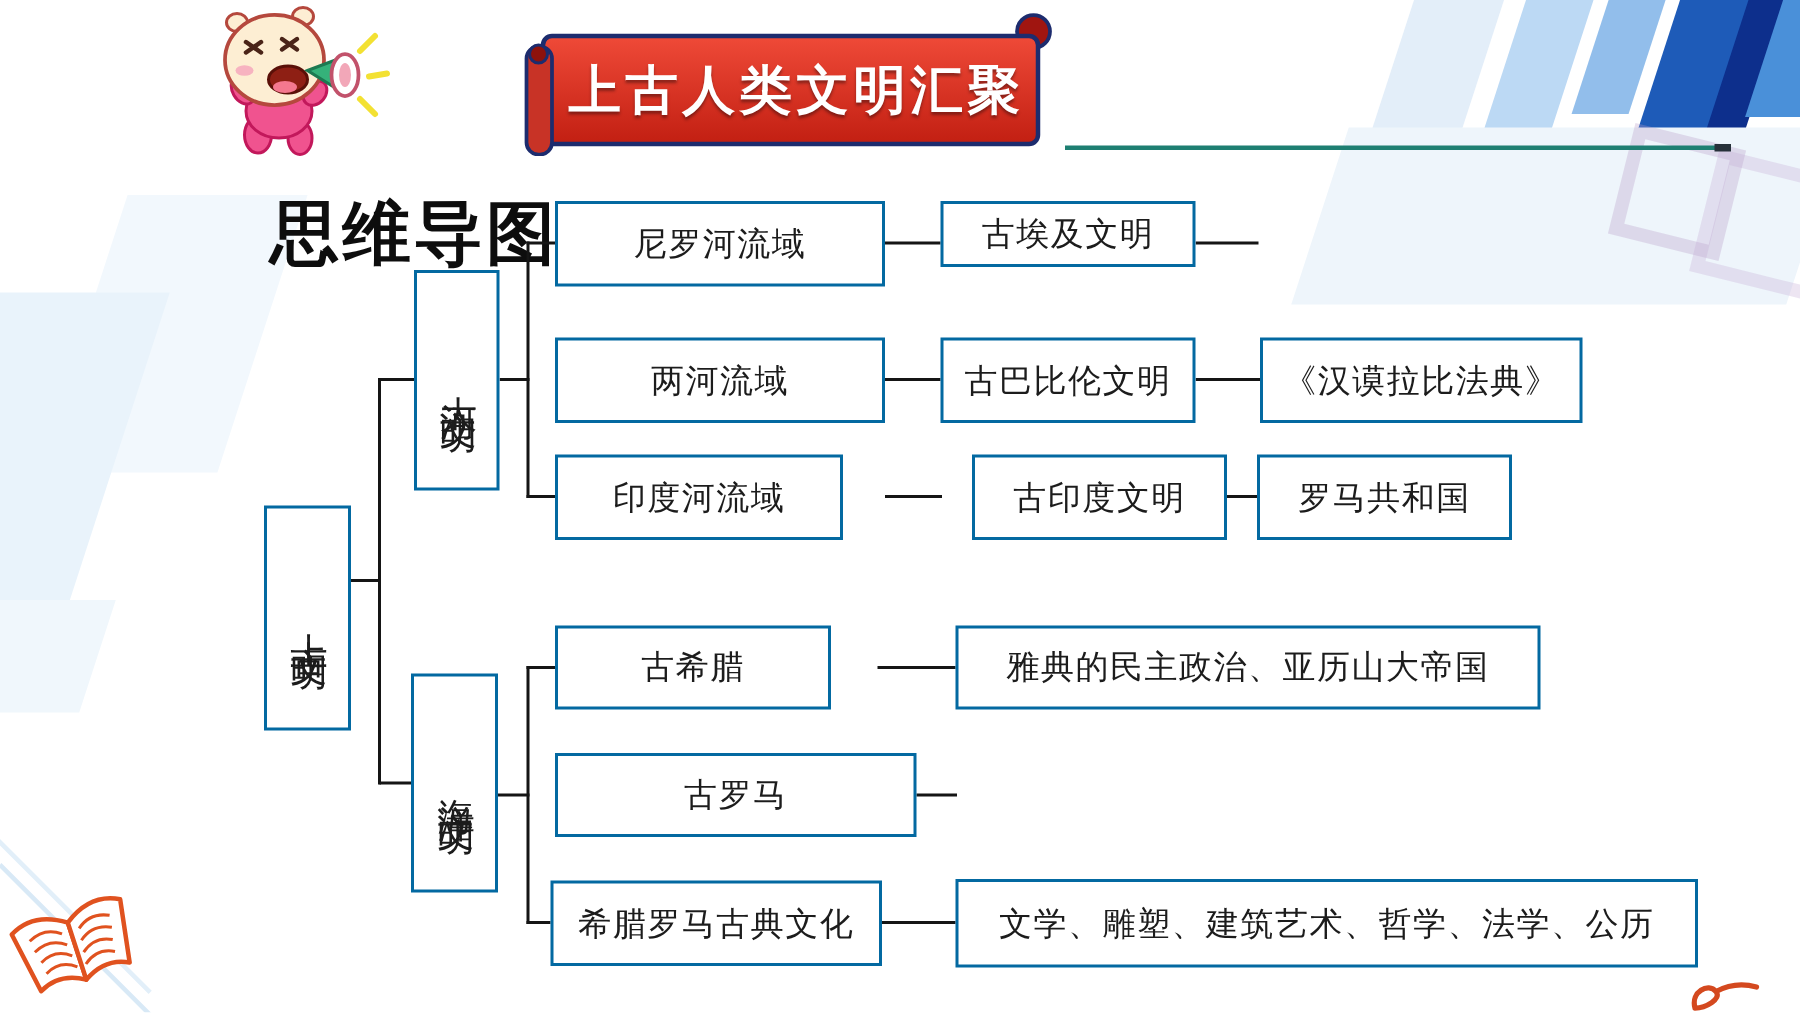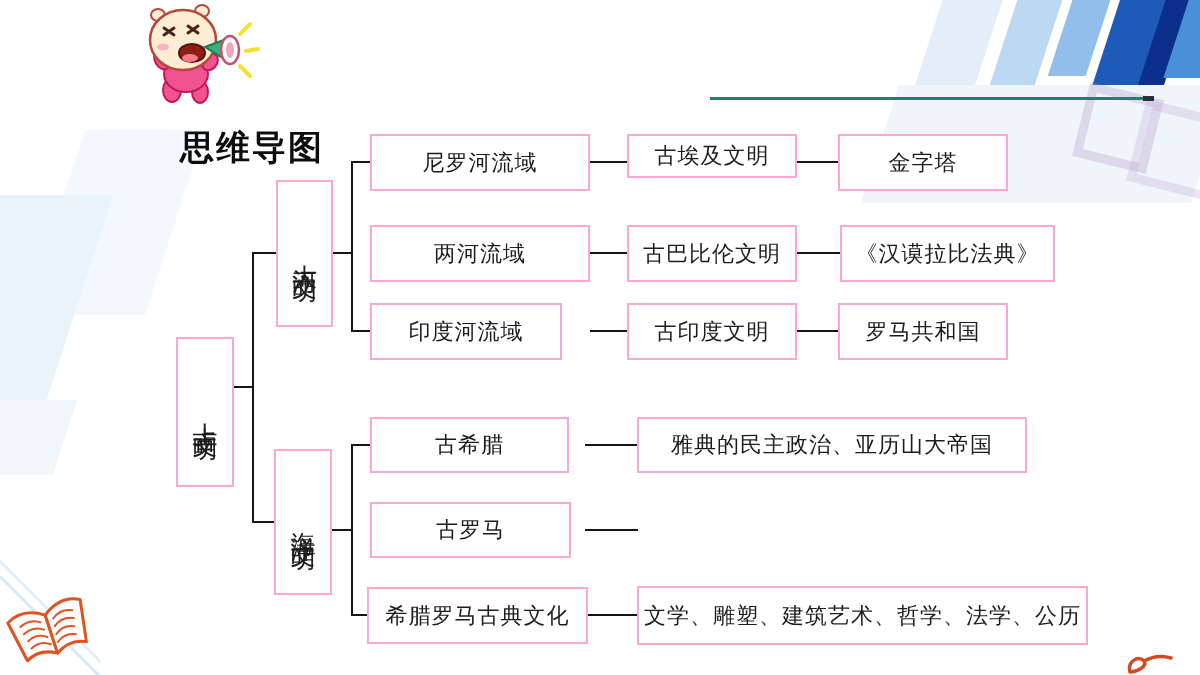--- a/index.html
+++ b/index.html
@@ -9,24 +9,24 @@
   .bg{position:absolute;pointer-events:none;}
   .skew{transform:skewX(-18deg);}
   
   .banner{position:absolute;left:348px;top:4px;width:365px;height:100px;}
   .banner svg{position:absolute;left:0;top:0;}
   .banner-text{position:absolute;left:18px;top:20px;width:330px;height:72px;
     display:flex;align-items:center;justify-content:center;
     color:#ffffff;font-size:35px;font-weight:bold;letter-spacing:3px;
     text-shadow:0 2px 2px rgba(40,10,10,.45);}
   
-  .heading{position:absolute;left:180px;top:125px;font-size:34px;font-weight:900;
+  .heading{position:absolute;left:180px;top:125px;font-size:46px;font-weight:900;
     color:#0d0d0d;letter-spacing:2px;}
   
-  .node{position:absolute;background:#fff;border:2px solid #f9a8d4;
+  .node{position:absolute;background:#fff;border:2px solid #0369a1;
     display:flex;align-items:center;justify-content:center;
     font-family:"Liberation Serif","DejaVu Serif",serif;
     font-size:22px;color:#1c1c1c;letter-spacing:1px;white-space:nowrap;box-sizing:border-box;}
   .node.vert{writing-mode:vertical-rl;font-size:25px;letter-spacing:5px;}
   .line{position:absolute;background:#151515;}
   .teal-line{position:absolute;left:710px;top:97px;width:437px;height:3px;background:#1e7f72;}
   .teal-tip{position:absolute;left:1143px;top:96px;width:11px;height:5px;background:#27313a;}
 </style>
 </head>
 <body>
@@ -63,20 +63,35 @@
     <path d="M42,26 l10,7 M52,26 l-10,7" stroke="#4a2418" stroke-width="3" stroke-linecap="round"></path>
     <path d="M66,24 l10,7 M76,24 l-10,7" stroke="#4a2418" stroke-width="3" stroke-linecap="round"></path>
     <ellipse cx="41" cy="45" rx="6" ry="3.5" fill="#f7b3c0"></ellipse>
     <ellipse cx="70" cy="51" rx="13" ry="9" fill="#8e1f14" stroke="#5a1008" stroke-width="2"></ellipse>
     <ellipse cx="68" cy="56" rx="8" ry="4" fill="#f4788f"></ellipse>
     <polygon points="83,45 107,36 107,60" fill="#35b27a" stroke="#1d7a52" stroke-width="2"></polygon>
     <ellipse cx="108" cy="48" rx="9" ry="14" fill="#ffffff" stroke="#c2526b" stroke-width="2.5"></ellipse>
     <ellipse cx="108" cy="48" rx="4" ry="8" fill="#f2a7b8"></ellipse>
   </svg>
 
+  <div class="banner">
+    <svg width="365" height="100" viewBox="0 0 365 100">
+      <defs>
+        <linearGradient id="gradRed" x1="0" y1="0" x2="0" y2="1">
+          <stop offset="0" stop-color="#ef4a38"></stop>
+          <stop offset="1" stop-color="#c21f12"></stop>
+        </linearGradient>
+      </defs>
+      <circle cx="341" cy="17" r="11" fill="#a01510" stroke="#1d2c6e" stroke-width="2.5"></circle>
+      <rect x="14" y="20" width="330" height="72" rx="6" fill="url(#gradRed)" stroke="#1d2c6e" stroke-width="3"></rect>
+      <rect x="3" y="27" width="17" height="72" rx="8" fill="#c83326" stroke="#1d2c6e" stroke-width="2.5"></rect>
+      <circle cx="11" cy="32" r="6" fill="#8e120c" stroke="#1d2c6e" stroke-width="2"></circle>
+    </svg>
+    <div class="banner-text">上古人类文明汇聚</div>
+  </div>
 
   <div class="teal-line"></div>
   <div class="teal-tip"></div>
 
   <div class="heading">思维导图</div>
 
   <div class="line" style="left:234px;top:386px;width:20px;height:2px;"></div>
   <div class="line" style="left:252px;top:252px;width:2px;height:271px;"></div>
   <div class="line" style="left:253px;top:252px;width:25px;height:2px;"></div>
   <div class="line" style="left:253px;top:521px;width:23px;height:2px;"></div>
@@ -97,37 +112,36 @@
   <div class="line" style="left:585px;top:444px;width:53px;height:2px;"></div>
   <div class="line" style="left:585px;top:529px;width:53px;height:2px;"></div>
   <div class="line" style="left:588px;top:614px;width:50px;height:2px;"></div>
 
   <div class="node vert" style="left:176px;top:337px;width:58px;height:150px;">上古文明</div>
   <div class="node vert" style="left:276px;top:180px;width:57px;height:147px;">大河文明</div>
   <div class="node vert" style="left:274px;top:449px;width:58px;height:146px;">海洋文明</div>
 
   <div class="node" style="left:370px;top:134px;width:220px;height:57px;">尼罗河流域</div>
   <div class="node" style="left:627px;top:134px;width:170px;height:44px;">古埃及文明</div>
-  <div class="node" style="left:838px;top:134px;width:170px;height:57px;">金字塔</div>
 
   <div class="node" style="left:627px;top:225px;width:170px;height:57px;">古巴比伦文明</div>
   <div class="node" style="left:370px;top:225px;width:220px;height:57px;">两河流域</div>
   <div class="node" style="left:840px;top:225px;width:215px;height:57px;">《汉谟拉比法典》</div>
 
   <div class="node" style="left:370px;top:303px;width:192px;height:57px;">印度河流域</div>
-  <div class="node" style="left:627px;top:303px;width:170px;height:57px;">古印度文明</div>
+  <div class="node" style="left:648px;top:303px;width:170px;height:57px;">古印度文明</div>
   <div class="node" style="left:838px;top:303px;width:170px;height:57px;">罗马共和国</div>
 
-  <div class="node" style="left:370px;top:417px;width:199px;height:56px;">古希腊</div>
+  <div class="node" style="left:370px;top:417px;width:184px;height:56px;">古希腊</div>
   <div class="node" style="left:637px;top:417px;width:390px;height:56px;">雅典的民主政治、亚历山大帝国</div>
 
-  <div class="node" style="left:370px;top:502px;width:201px;height:56px;">古罗马</div>
+  <div class="node" style="left:370px;top:502px;width:241px;height:56px;">古罗马</div>
 
   <div class="node" style="left:367px;top:587px;width:221px;height:57px;">希腊罗马古典文化</div>
-  <div class="node" style="left:637px;top:586px;width:451px;height:59px;">文学、雕塑、建筑艺术、哲学、法学、公历</div>
+  <div class="node" style="left:637px;top:586px;width:495px;height:59px;">文学、雕塑、建筑艺术、哲学、法学、公历</div>
 
   <svg style="position:absolute;left:4px;top:596px;" width="96" height="79" viewBox="0 0 96 79">
     <g transform="rotate(-18 48 40)" fill="#ffffff" stroke="#e0521f" stroke-width="3" stroke-linejoin="round">
       <path d="M48,18 Q28,4 10,14 L17,56 Q32,48 48,58 Z"></path>
       <path d="M48,18 Q68,4 86,14 L79,56 Q64,48 48,58 Z"></path>
       <path d="M20,22 Q32,16 42,24 M21,30 Q33,24 43,32 M23,38 Q34,32 44,40 M24,46 Q35,40 45,48" fill="none" stroke-width="2"></path>
       <path d="M76,22 Q64,16 54,24 M75,30 Q63,24 53,32 M73,38 Q62,32 52,40 M72,46 Q61,40 51,48" fill="none" stroke-width="2"></path>
     </g>
   </svg>
 

